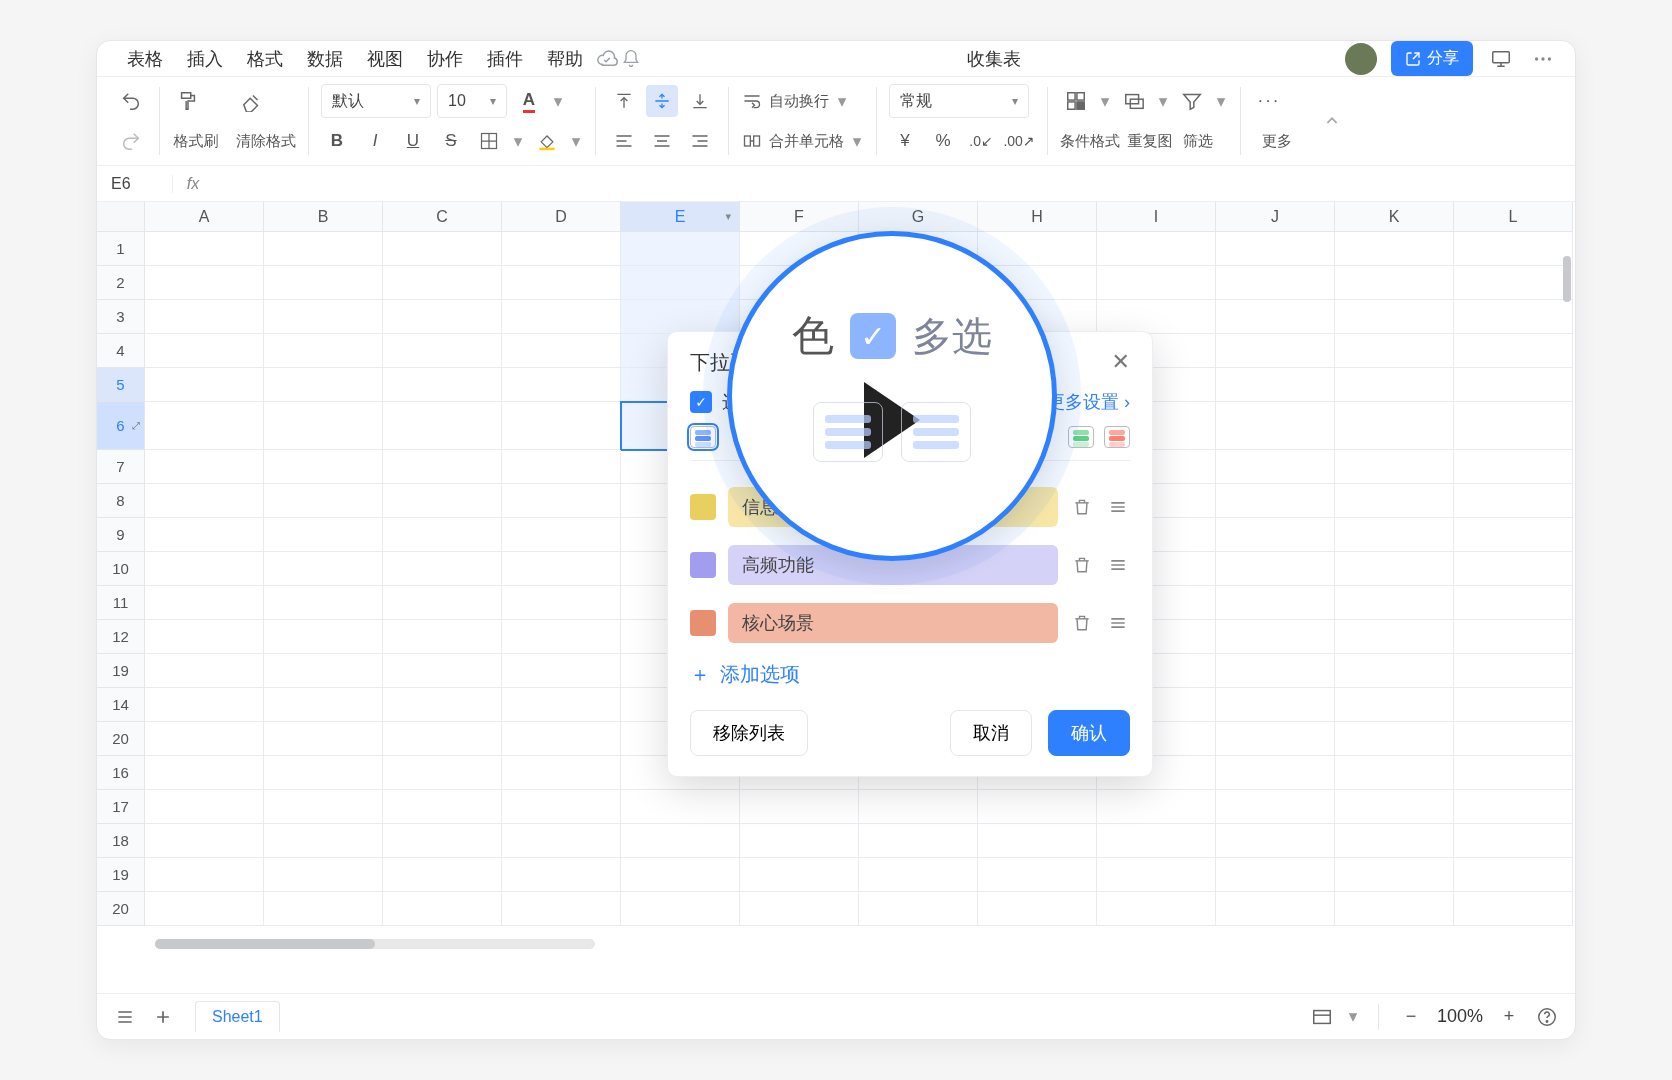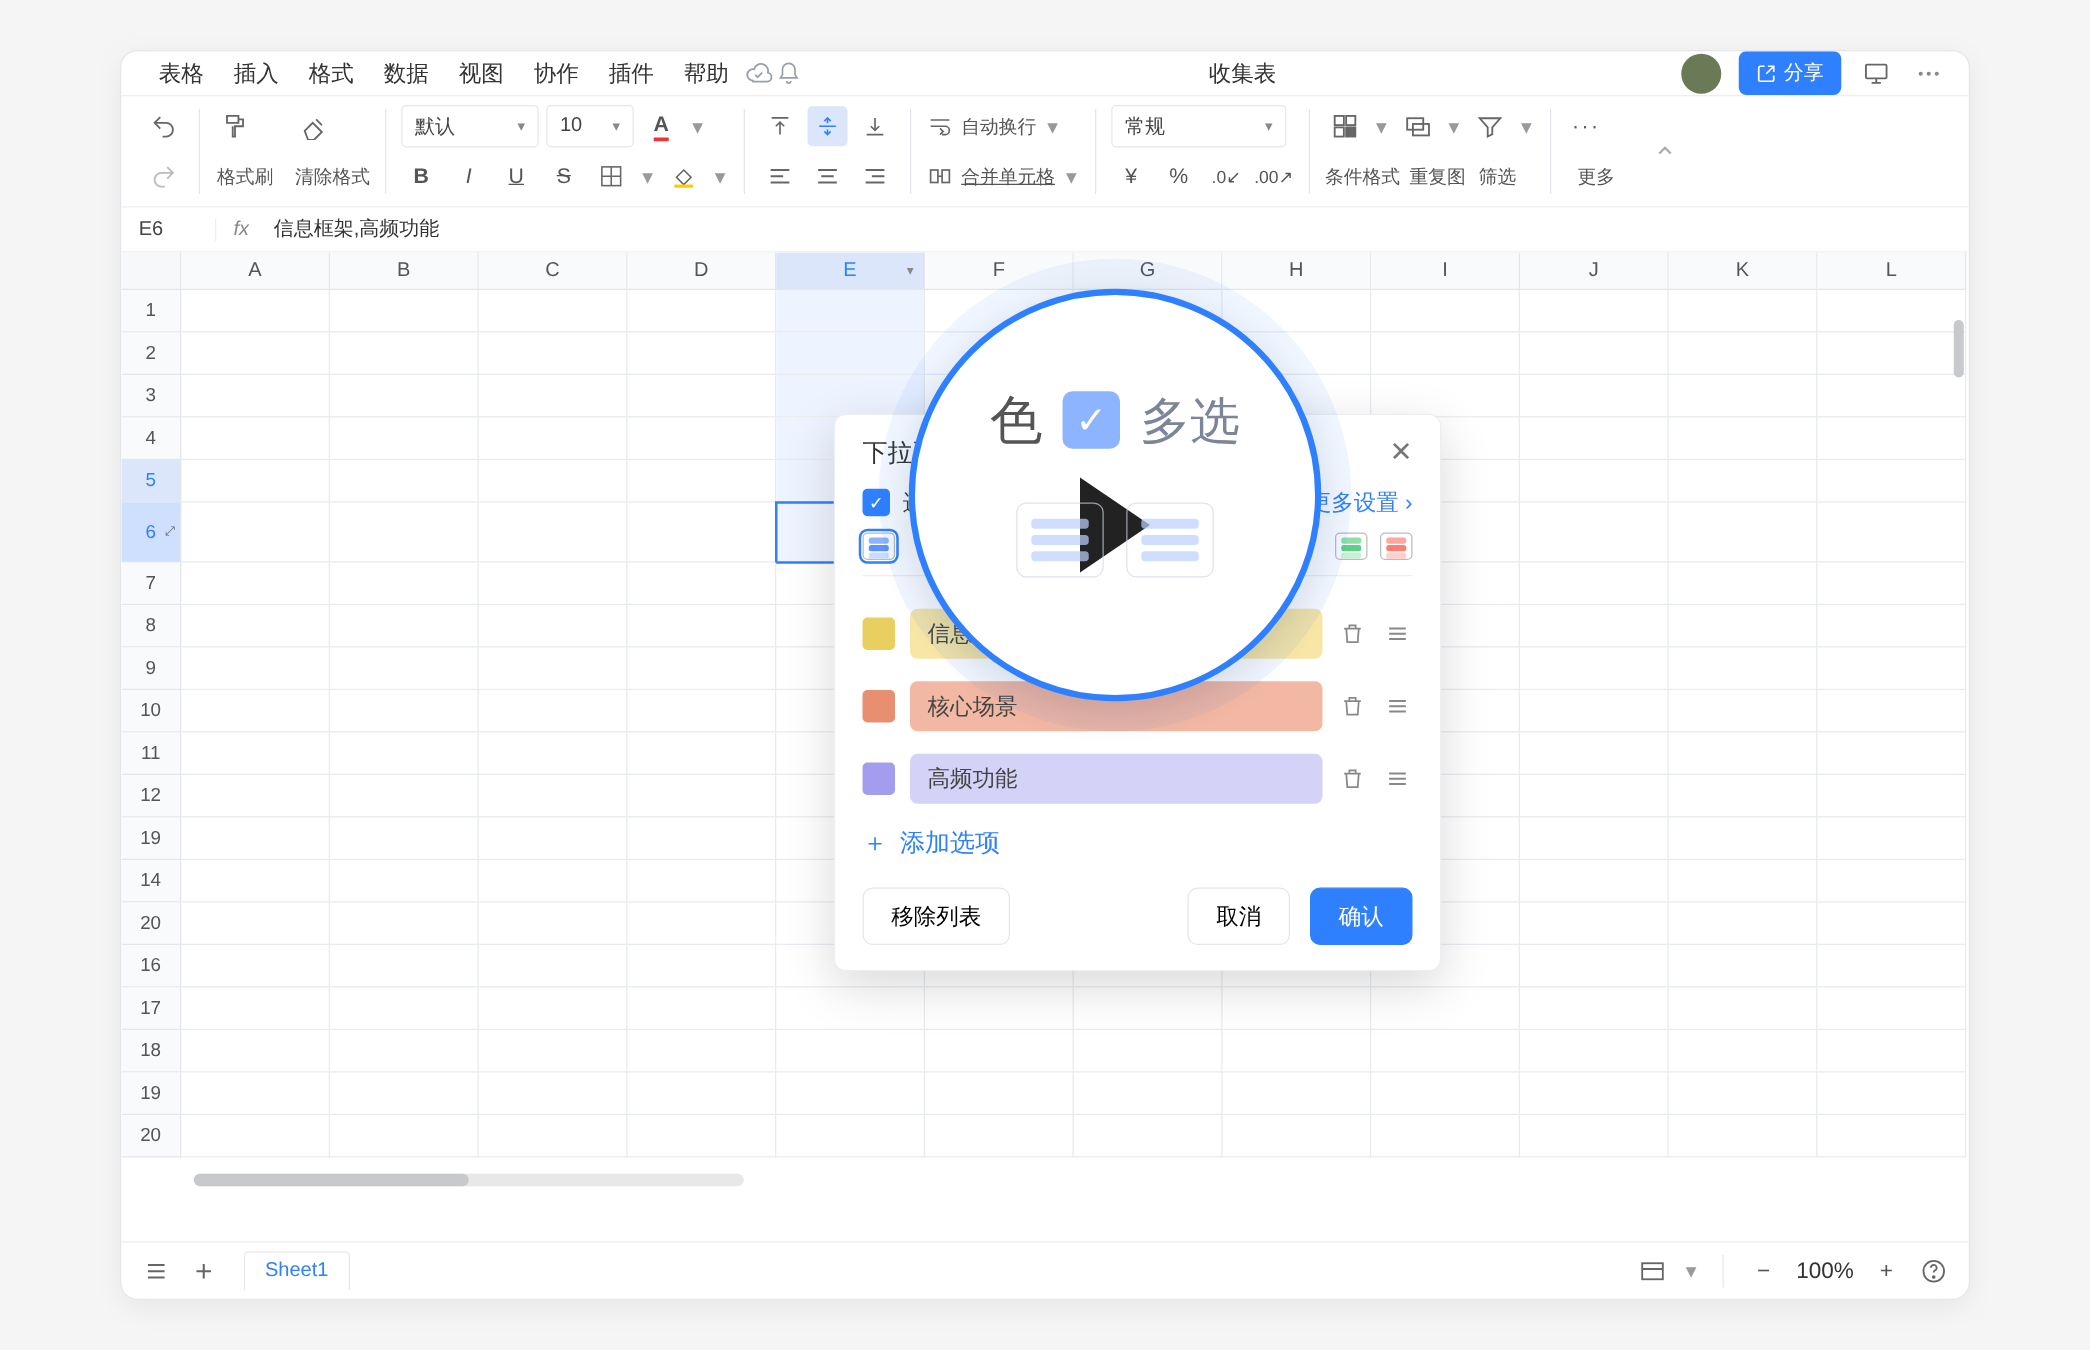--- a/index.html
+++ b/index.html
@@ -362,21 +362,21 @@
         <span class="tb-cell" style="min-width:14px;color:#999;">▾</span>
       </div>
       <div class="tb-row">
         <span class="tb-cell" style="min-width:22px;">
             <svg width="20" height="20" viewBox="0 0 24 24" fill="none" stroke="#666" stroke-width="1.6">
               <rect x="3" y="6" width="7" height="12"></rect>
               <rect x="14" y="6" width="7" height="12"></rect>
               <path d="M10 12h4"></path>
             </svg>
           </span>
-        <span class="tb-label" style="min-width:auto;text-decoration:underline;">合并单元格</span>
+        <span class="tb-label" style="min-width:auto;">合并单元格</span>
         <span class="tb-cell" style="min-width:14px;color:#999;">▾</span>
       </div>
     </div>
     <div class="divider-v"></div>
     <div class="tb-group">
       <div class="tb-row">
         <div class="select" style="min-width:140px;">
             <span>常规</span>
             <span class="chev">▾</span>
           </div>
@@ -432,21 +432,20 @@
     <div class="more-chev">
       <svg width="22" height="22" viewBox="0 0 24 24" fill="none" stroke="#aaa" stroke-width="2">
           <path d="M7 14l5-5 5 5"></path>
         </svg>
     </div>
   </div>
 
   <div class="formula-bar">
     <div class="name-box">E6</div>
     <div class="fx">fx</div>
-    <div class="formula-input">信息框架,高频功能</div>
   </div>
 
   <div class="grid-area">
     <div class="col-headers">
       <div class="corner"></div>
     <div class="colh">A</div>
         <div class="colh">B</div>
         <div class="colh">C</div>
         <div class="colh">D</div>
         <div class="colh selected">E<span class="dd">▾</span></div>
@@ -839,51 +838,51 @@
               <path d="M6 7l1 13h10l1-13"></path>
             </svg>
           </span>
           <span class="drag">
             <svg width="20" height="20" viewBox="0 0 24 24" stroke="#888" stroke-width="2">
               <path d="M4 7h16M4 12h16M4 17h16"></path>
             </svg>
           </span>
         </div>
         <div class="item">
+          <div class="swatch" style="background: rgb(163, 157, 240);"></div>
+          <input class="item-input" value="高频功能" style="background: rgb(213, 210, 247);">
+          <span class="trash">
+            <svg width="20" height="20" viewBox="0 0 24 24" fill="none" stroke="#888" stroke-width="1.7">
+              <path d="M4 7h16"></path>
+              <path d="M9 7V4h6v3"></path>
+              <path d="M6 7l1 13h10l1-13"></path>
+            </svg>
+          </span>
+          <span class="drag">
+            <svg width="20" height="20" viewBox="0 0 24 24" stroke="#888" stroke-width="2">
+              <path d="M4 7h16M4 12h16M4 17h16"></path>
+            </svg>
+          </span>
+        </div>
+        <div class="item">
           <div class="swatch" style="background: rgb(232, 143, 113);"></div>
           <input class="item-input" value="核心场景" style="background: rgb(243, 184, 163);">
           <span class="trash">
             <svg width="20" height="20" viewBox="0 0 24 24" fill="none" stroke="#888" stroke-width="1.7">
               <path d="M4 7h16"></path>
               <path d="M9 7V4h6v3"></path>
               <path d="M6 7l1 13h10l1-13"></path>
             </svg>
           </span>
           <span class="drag">
             <svg width="20" height="20" viewBox="0 0 24 24" stroke="#888" stroke-width="2">
               <path d="M4 7h16M4 12h16M4 17h16"></path>
             </svg>
           </span>
         </div>
-        <div class="item">
-          <div class="swatch" style="background: rgb(163, 157, 240);"></div>
-          <input class="item-input" value="高频功能" style="background: rgb(213, 210, 247);">
-          <span class="trash">
-            <svg width="20" height="20" viewBox="0 0 24 24" fill="none" stroke="#888" stroke-width="1.7">
-              <path d="M4 7h16"></path>
-              <path d="M9 7V4h6v3"></path>
-              <path d="M6 7l1 13h10l1-13"></path>
-            </svg>
-          </span>
-          <span class="drag">
-            <svg width="20" height="20" viewBox="0 0 24 24" stroke="#888" stroke-width="2">
-              <path d="M4 7h16M4 12h16M4 17h16"></path>
-            </svg>
-          </span>
-        </div>
       </div>
     <div class="add-opt">
       <span>＋</span>
       <span>添加选项</span>
     </div>
     <div class="panel-btns">
       <button class="btn">移除列表</button>
       <div class="spacer"></div>
       <button class="btn">取消</button>
       <button class="btn primary">确认</button>

